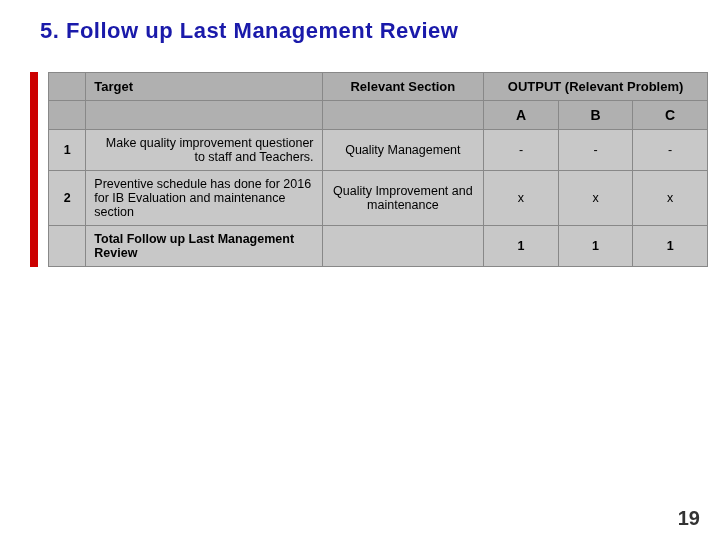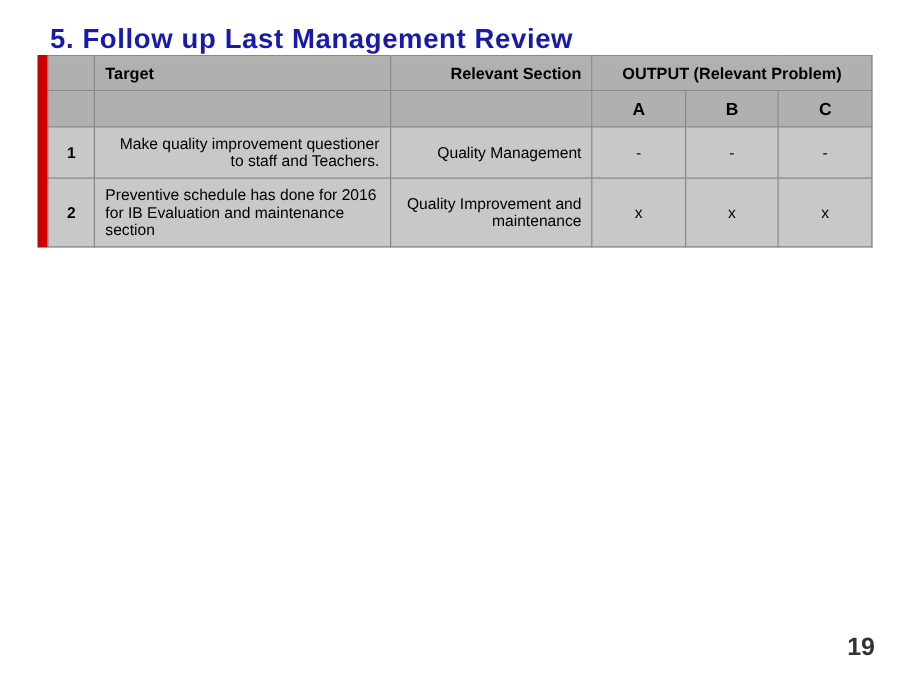--- a/index.html
+++ b/index.html
@@ -15,21 +15,21 @@
     .page-number {
       position: absolute;
       bottom: 10px;
       right: 20px;
       font-size: 20px;
       font-weight: bold;
       color: #333;
     }
 
     .title-area {
-      padding: 18px 40px 0 40px;
+      padding: 18px 40px 28px 40px;
     }
 
     .title-text {
       font-size: 22px;
       font-weight: 900;
       color: #1a1aaa;
       letter-spacing: 0.5px;
     }
 
     .content-area {
@@ -43,21 +43,21 @@
       left: 30px;
       top: 0;
       width: 8px;
       height: 100%;
       background: #cc0000;
     }
 
     table {
       width: 100%;
       border-collapse: collapse;
-      margin-left: 8px;
+      margin-left: 18px;
     }
 
     th, td {
       border: 1px solid #888;
       padding: 6px 8px;
       font-size: 12.5px;
       vertical-align: middle;
       text-align: center;
     }
 
@@ -89,21 +89,21 @@
       text-align: center;
     }
 
     .target-col {
       width: 190px;
       text-align: left;
     }
 
     .relevant-col {
       width: 130px;
-      text-align: right;
+      text-align: center;
     }
 
     .output-col {
       width: 60px;
       text-align: center;
     }
 
     .row-number {
       font-weight: bold;
     }
@@ -144,17 +144,25 @@
         <td class="output-col">-</td>
       </tr>
       <tr class="data-row">
         <td class="num-col row-number">2</td>
         <td class="target-col" style="text-align:left;">Preventive schedule has done for 2016 for IB Evaluation and maintenance section</td>
         <td class="relevant-col">Quality Improvement and maintenance</td>
         <td class="output-col">x</td>
         <td class="output-col">x</td>
         <td class="output-col">x</td>
       </tr>
+      <tr class="total-row">
+        <td class="num-col"></td>
+        <td class="target-col" style="text-align:left;">Total Follow up Last Management Review</td>
+        <td class="relevant-col"></td>
+        <td class="output-col">1</td>
+        <td class="output-col">1</td>
+        <td class="output-col">1</td>
+      </tr>
     </tbody>
   </table>
 </div>
 
 <div class="page-number">19</div>
 
 </body></html>

